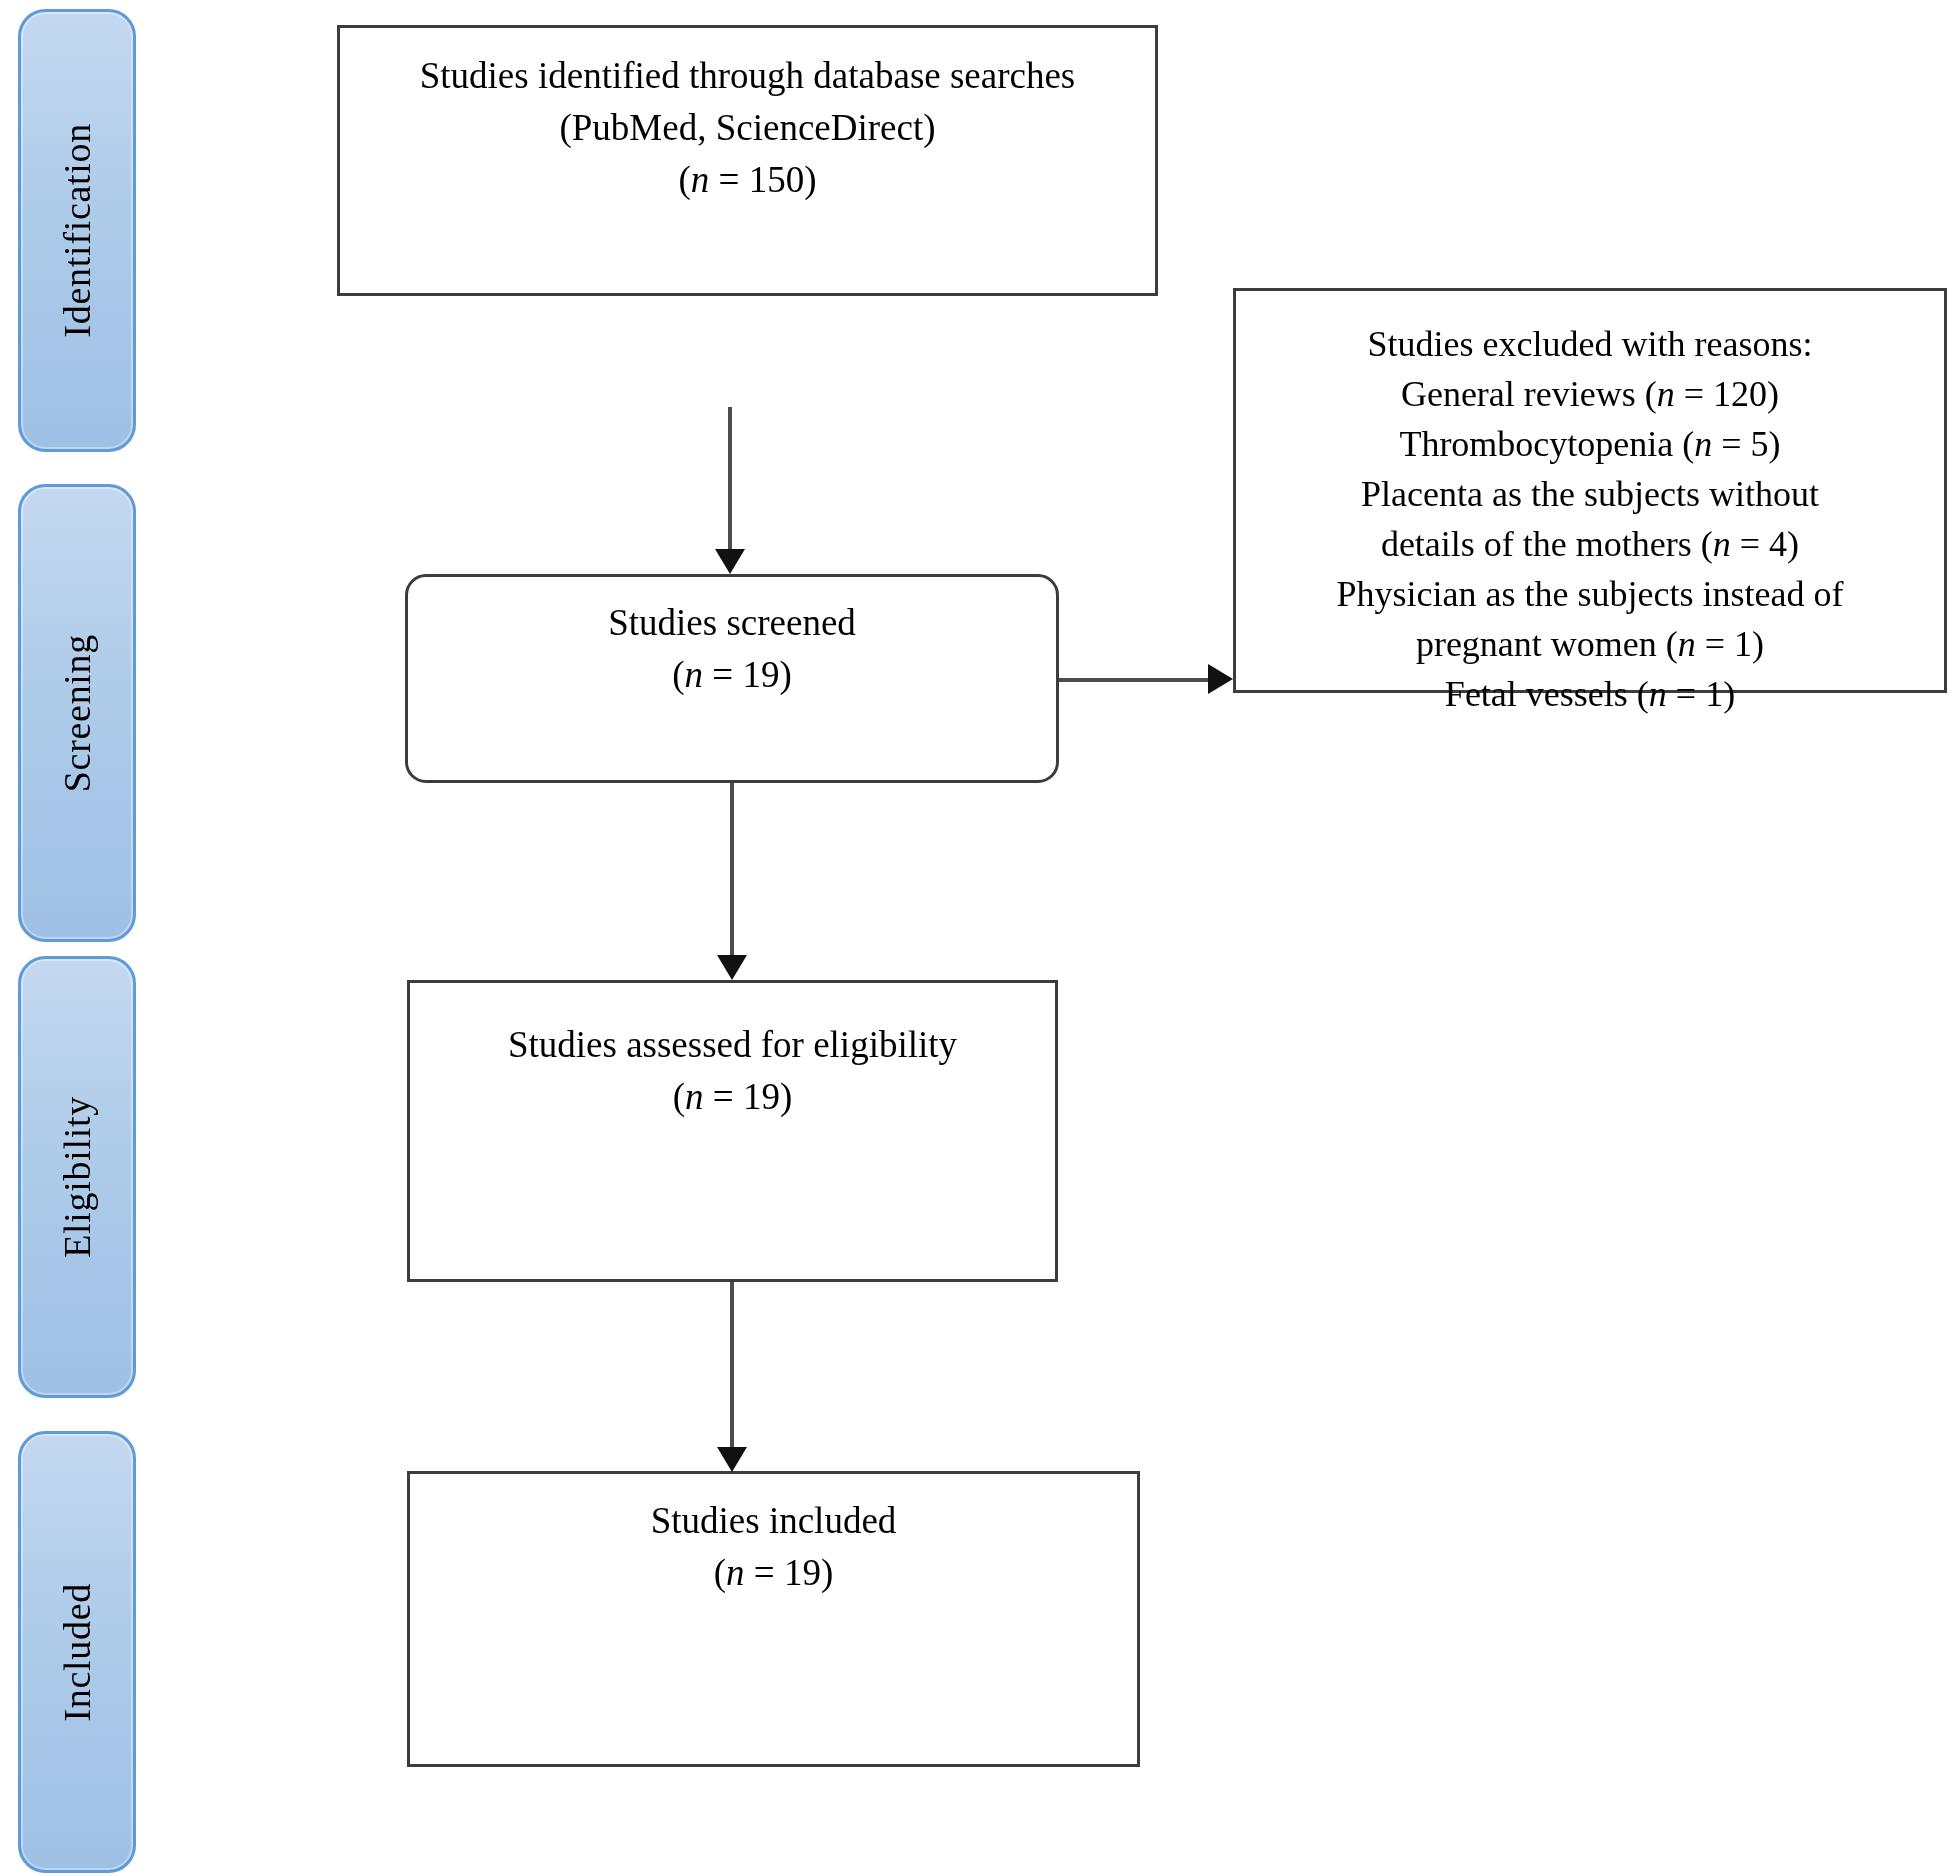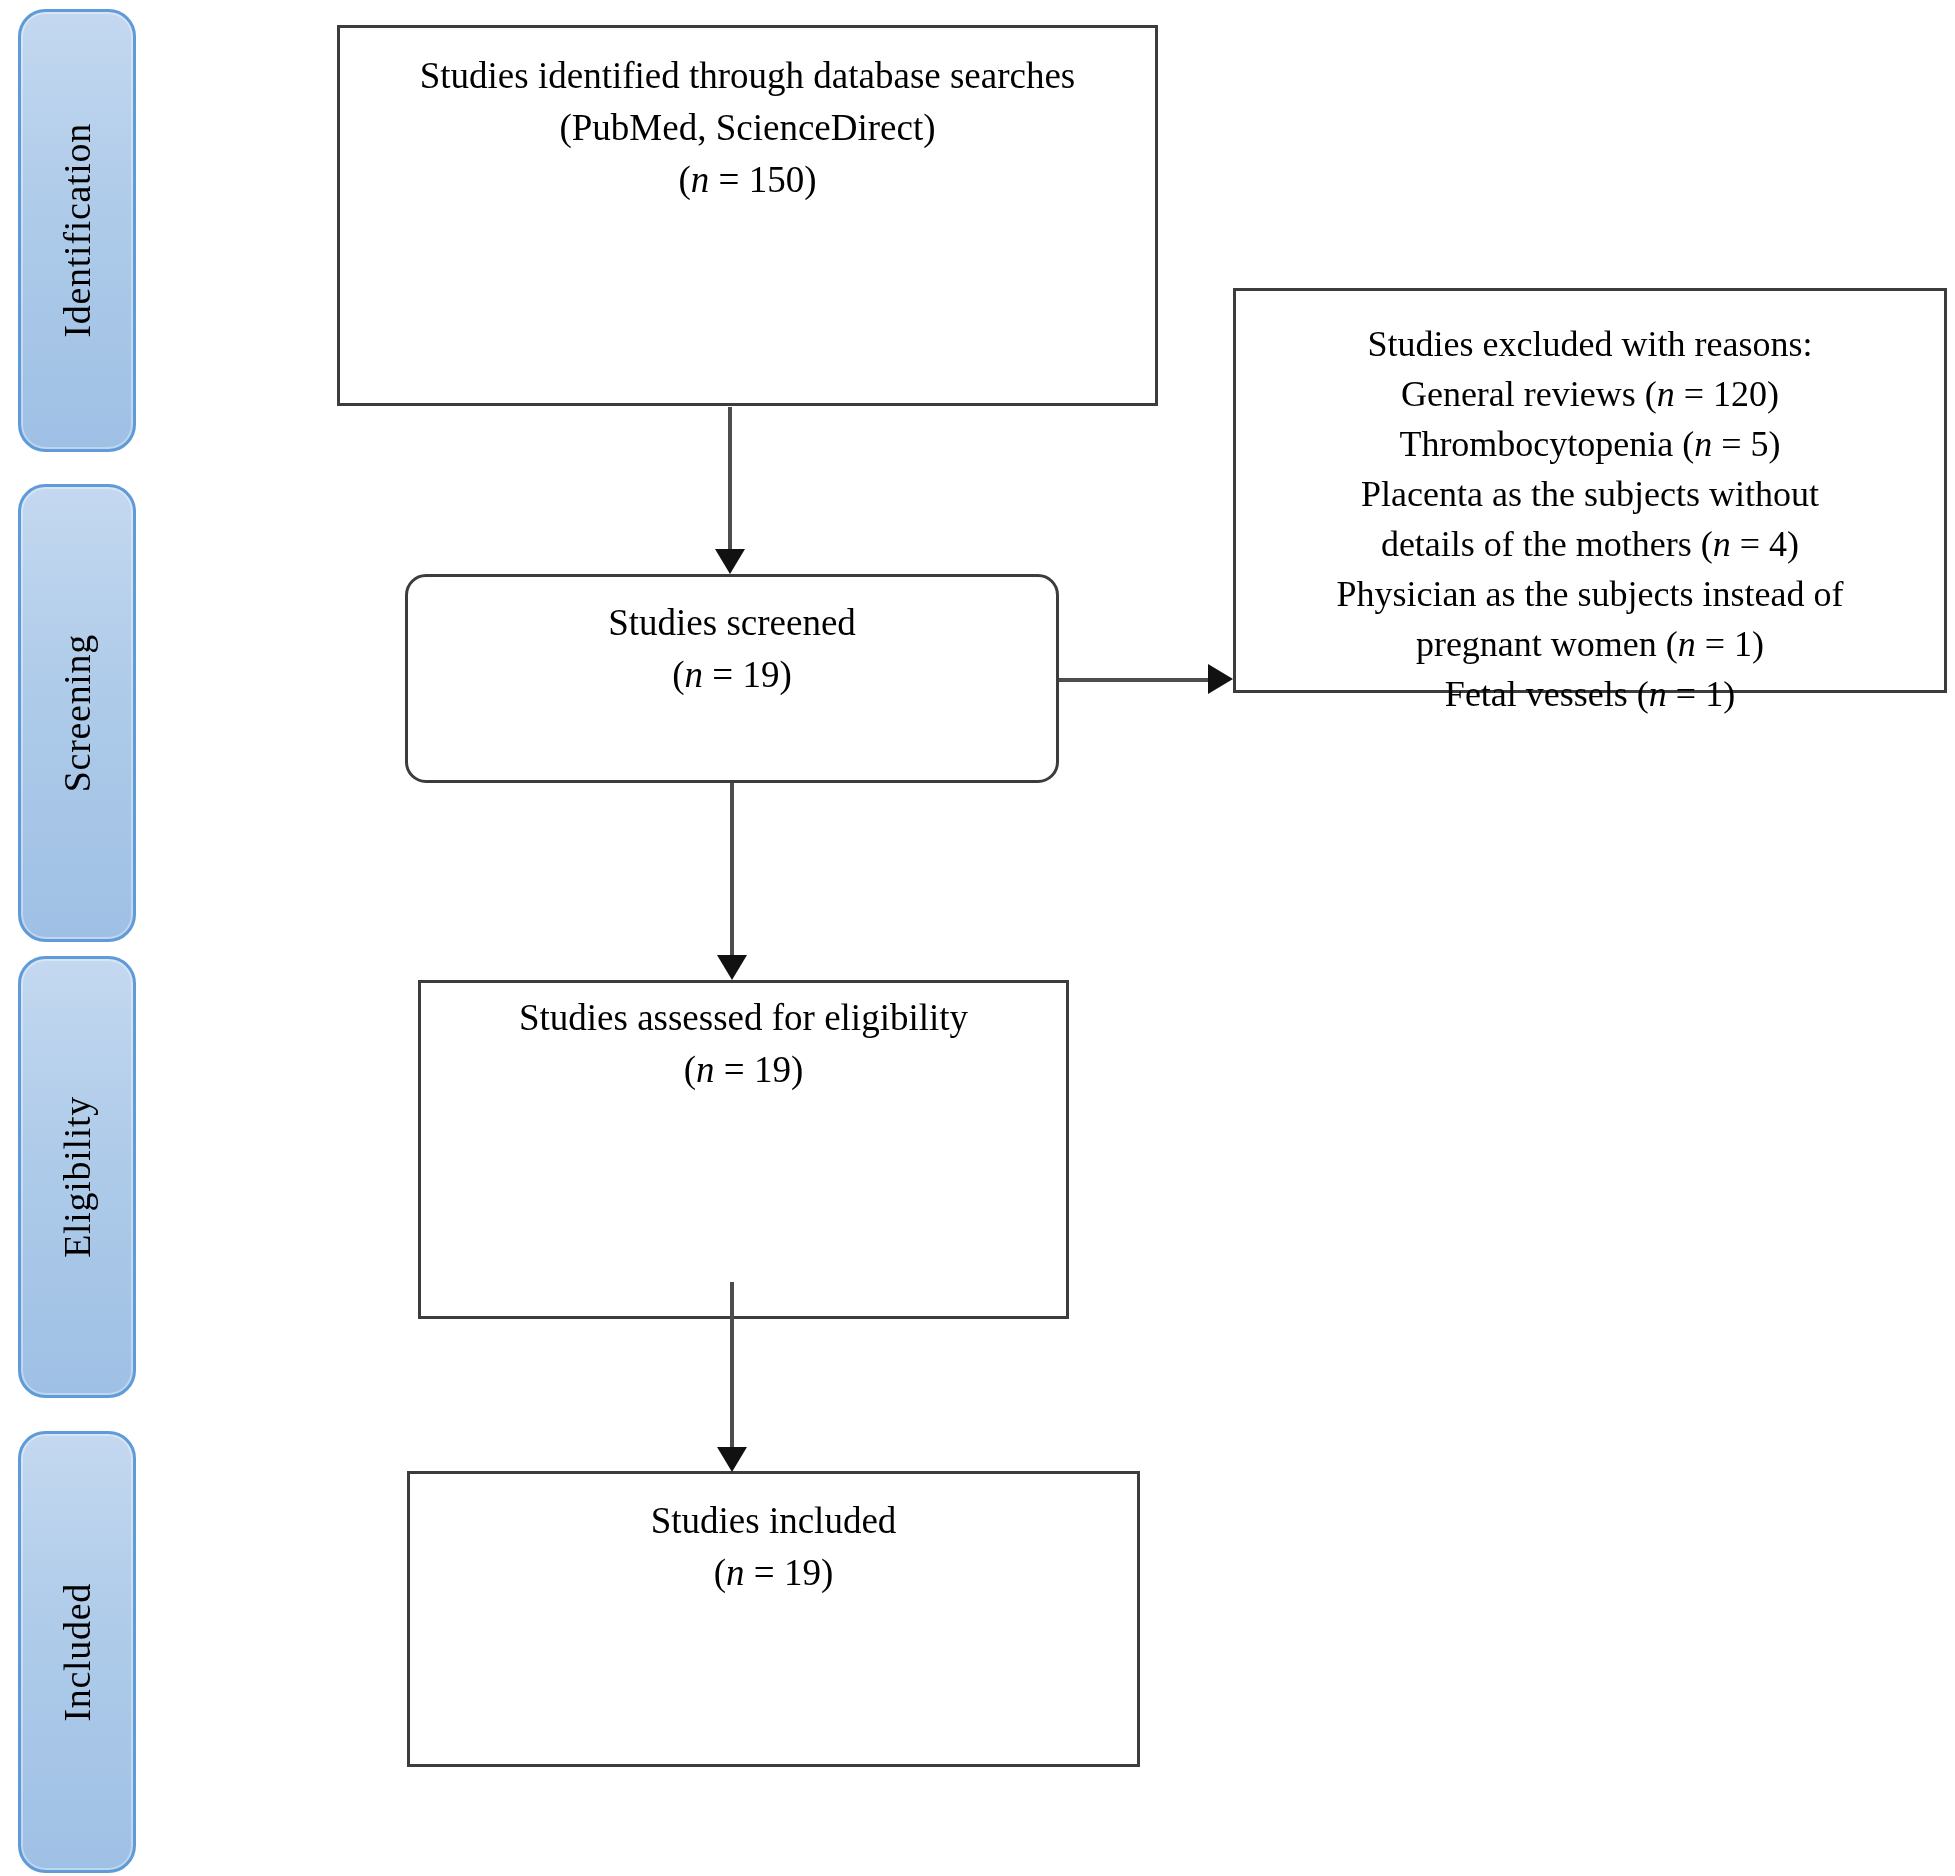--- a/index.html
+++ b/index.html
@@ -44,25 +44,25 @@
 
   
   .fbox {
     position: absolute;
     background: #ffffff;
     border: 3.9px solid #3c3c3c;
     text-align: center;
     font-size: 37px;
     line-height: 52px;
   }
-  #box-identified { left: 337px;  top: 25px;   width: 821px; height: 381px; padding-top: 22px; }
+  #box-identified { left: 337px;  top: 25px;   width: 821px; height: 271px; padding-top: 22px; }
   #box-screened   { left: 405px;  top: 574px;  width: 654px; height: 209px; padding-top: 19.6px; border-radius: 21px; }
   #box-excluded   { left: 1233px; top: 288px;  width: 714px; height: 405px; padding-top: 27.5px;
                     font-size: 36px; line-height: 50px; }
-  #box-assessed   { left: 407px;  top: 980px; width: 651px;  height: 339px; padding-top: 9px; margin-left: 11px; }
+  #box-assessed   { left: 407px;  top: 980px; width: 651px;  height: 302px; padding-top: 36px; }
   #box-included   { left: 407px;  top: 1471px; width: 733px;  height: 296px; padding-top: 21px; }
   .mline { white-space: nowrap; }
 
   
   .vline { position: absolute; width: 3.9px; background: #4d4d4d; }
   .hline { position: absolute; height: 3.9px; background: #4d4d4d; }
   .head-down {
     position: absolute; width: 0; height: 0;
     border-left: 15.7px solid transparent;
     border-right: 15.7px solid transparent;

